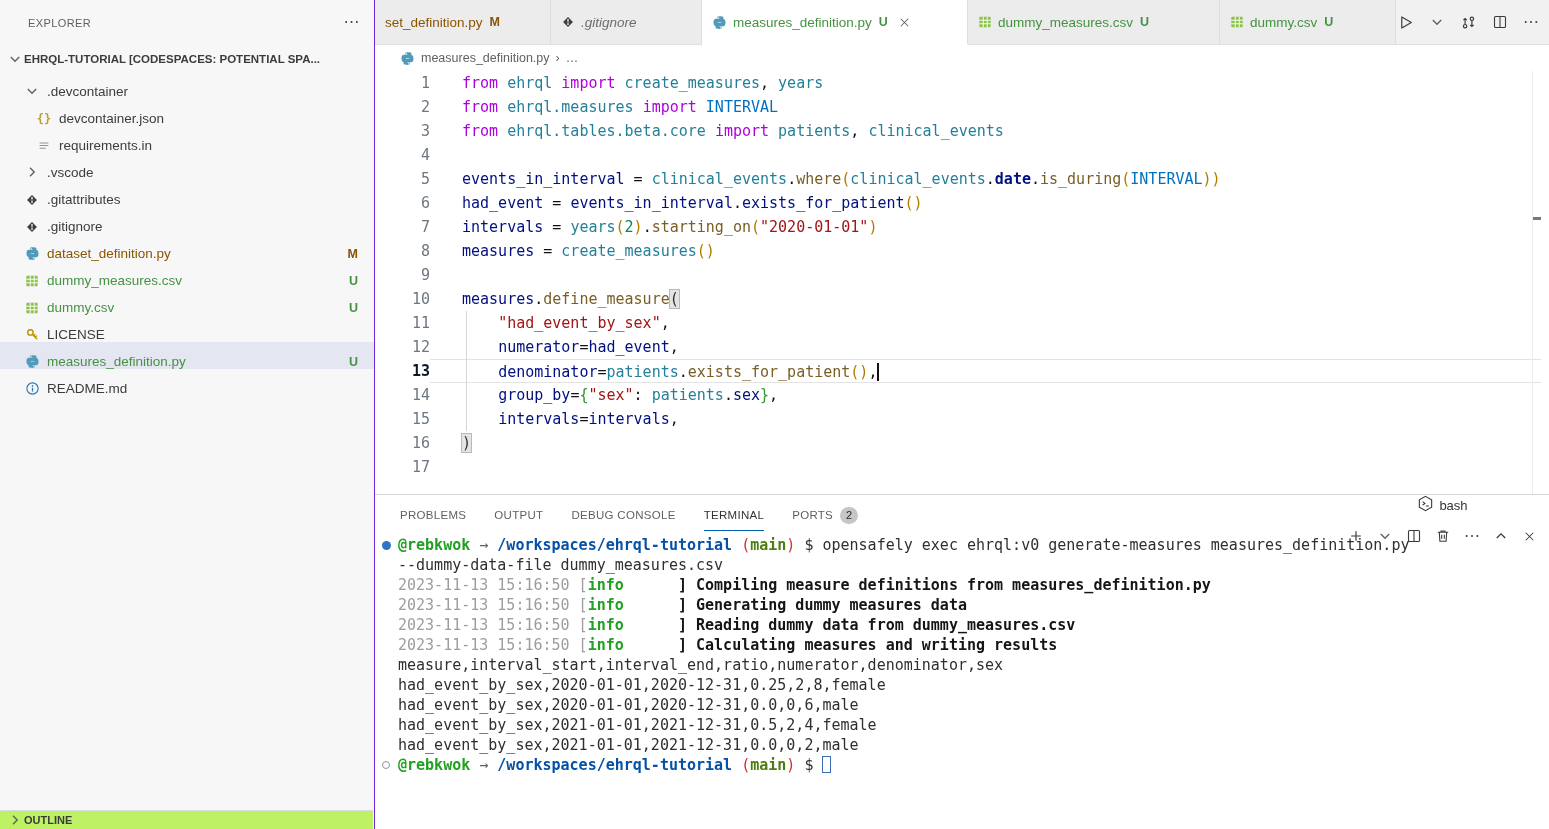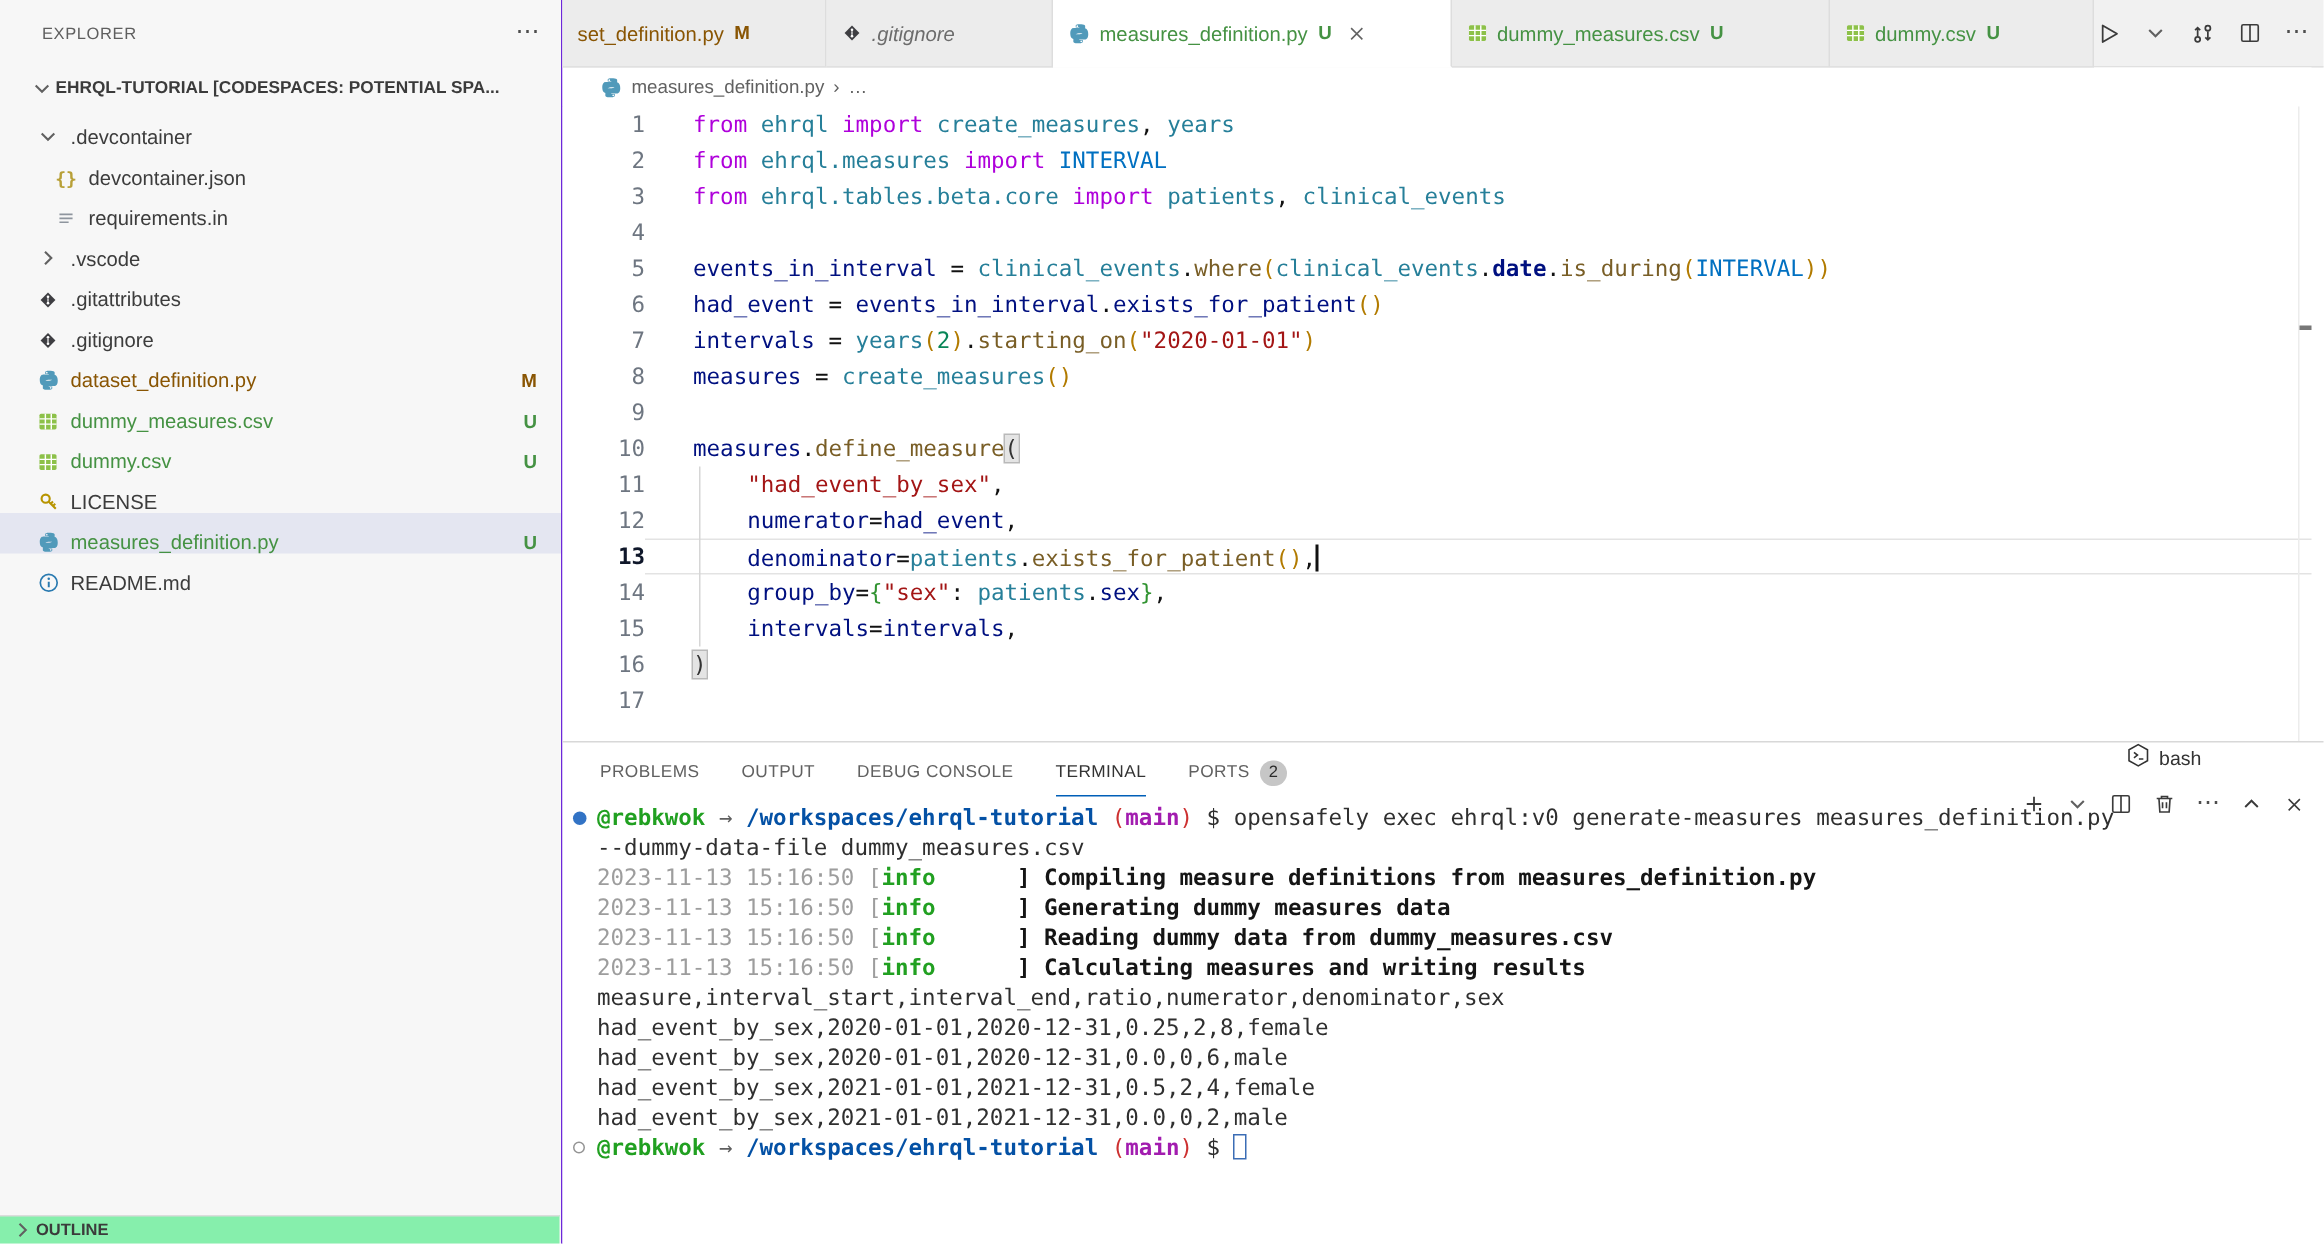--- a/index.html
+++ b/index.html
@@ -3,35 +3,35 @@
 <meta charset="utf-8">
 <style>
   html,body{margin:0;padding:0;width:1549px;height:829px;overflow:hidden;background:#fff;
     font-family:"Liberation Sans",sans-serif;-webkit-font-smoothing:antialiased;}
   *{box-sizing:border-box;}
   
   #sidebar{position:absolute;left:0;top:0;width:375px;height:829px;background:#f7f7f7;border-right:1px solid #6d28d9;}
   #explorer-header{height:46px;display:flex;align-items:center;padding:0 14px 0 28px;font-size:11px;letter-spacing:.4px;color:#5f5f5f;}
   #explorer-header .title{flex:1;}
   .ell{font-size:16px;color:#4d4d4d;line-height:10px;}
-  #root-row{height:26px;display:flex;align-items:center;font-size:11.5px;font-weight:bold;color:#3b3b3b;padding-left:19px;cursor:pointer;}
+  #root-row{height:26px;display:flex;align-items:center;font-size:11.5px;font-weight:bold;color:#3b3b3b;padding-left:6px;cursor:pointer;}
   #root-row .glyph{width:18px;display:flex;justify-content:center;}
   #file-tree{position:relative;}
   .tree-row{height:27px;display:flex;align-items:flex-end;position:relative;font-size:13.5px;color:#3c3c3c;cursor:pointer;}
   .tree-row.selected{background:#e4e6f1;}
   .tree-row .glyph{width:20px;display:flex;justify-content:center;align-items:center;margin-right:5px;flex-shrink:0;}
   .json-gl{font-family:"DejaVu Sans Mono",monospace;font-weight:bold;font-size:12px;color:#b8a038;}
   .tlabel.green{color:#459243;}
   .tlabel.modified{color:#895503;}
   .tbadge{position:absolute;right:16px;font-size:12.5px;font-weight:600;color:#3c3c3c;}
   .tbadge.green{color:#459243;}
   .tbadge.modified{color:#895503;}
   .tdot{position:absolute;right:18px;width:9px;height:9px;border-radius:50%;background:#84b886;}
   #outline-row{position:absolute;left:0;right:1px;bottom:0;height:19px;border-top:1px solid #dcdcdc;display:flex;align-items:center;
-     font-size:11px;font-weight:bold;color:#3b3b3b;padding-left:6px;background:#86efac;}
+     font-size:11px;font-weight:bold;color:#3b3b3b;padding-left:6px;background:#bef264;}
   #outline-row .glyph{width:18px;display:flex;justify-content:center;}
   
   #tabbar{position:absolute;left:375px;top:0;width:1174px;height:45px;background:#f1f1f1;}
   #tabbar::after{content:"";position:absolute;left:0;right:0;bottom:0;height:1px;background:#e0e0e0;}
   #tabs{display:flex;height:45px;position:relative;z-index:2;}
   .tab{height:45px;background:#ececec;border-right:1px solid #ddd;border-bottom:1px solid #e0e0e0;
     display:flex;align-items:center;padding:0 10px;font-size:13.5px;color:#616161;cursor:pointer;overflow:hidden;white-space:nowrap;}
   .tab:nth-child(1){width:176px;}
   .tab:nth-child(2){width:151px;}
   .tab:nth-child(3){width:266px;}
@@ -89,21 +89,21 @@
   #terminal{position:absolute;left:0;top:40px;right:0;bottom:0;overflow:hidden;}
   .trow{position:relative;height:20px;padding-left:23px;font:15px/20px "DejaVu Sans Mono",monospace;white-space:pre;color:#2f2f2f;}
   .tg{position:absolute;left:7px;top:6px;width:9px;height:9px;border-radius:50%;}
   .tg.filled{background:#3273c5;}
   .tg.hollow{width:8px;height:8px;border:1px solid #949494;background:transparent;}
   .tm-dim{color:#9d9d9d;}
   .tm-dim2{color:#5f5f5f;}
   .tm-greenb{color:#21a021;font-weight:bold;}
   .tm-blueb{color:#0451a5;font-weight:bold;}
   .tm-red{color:#cd3131;}
-  .tm-redb{color:#a21caf;font-weight:bold;}
+  .tm-redb{color:#4d7c0f;font-weight:bold;}
   .tm-plain{color:#2f2f2f;}
   .tm-bold{color:#151515;font-weight:bold;}
   .tm-cursor{display:inline-block;width:9px;height:17px;border:1px solid #3b6db5;vertical-align:-3px;}
 </style>
 </head>
 <body>
 
 <div id="sidebar">
   <div id="explorer-header">
     <span class="title">EXPLORER</span>

